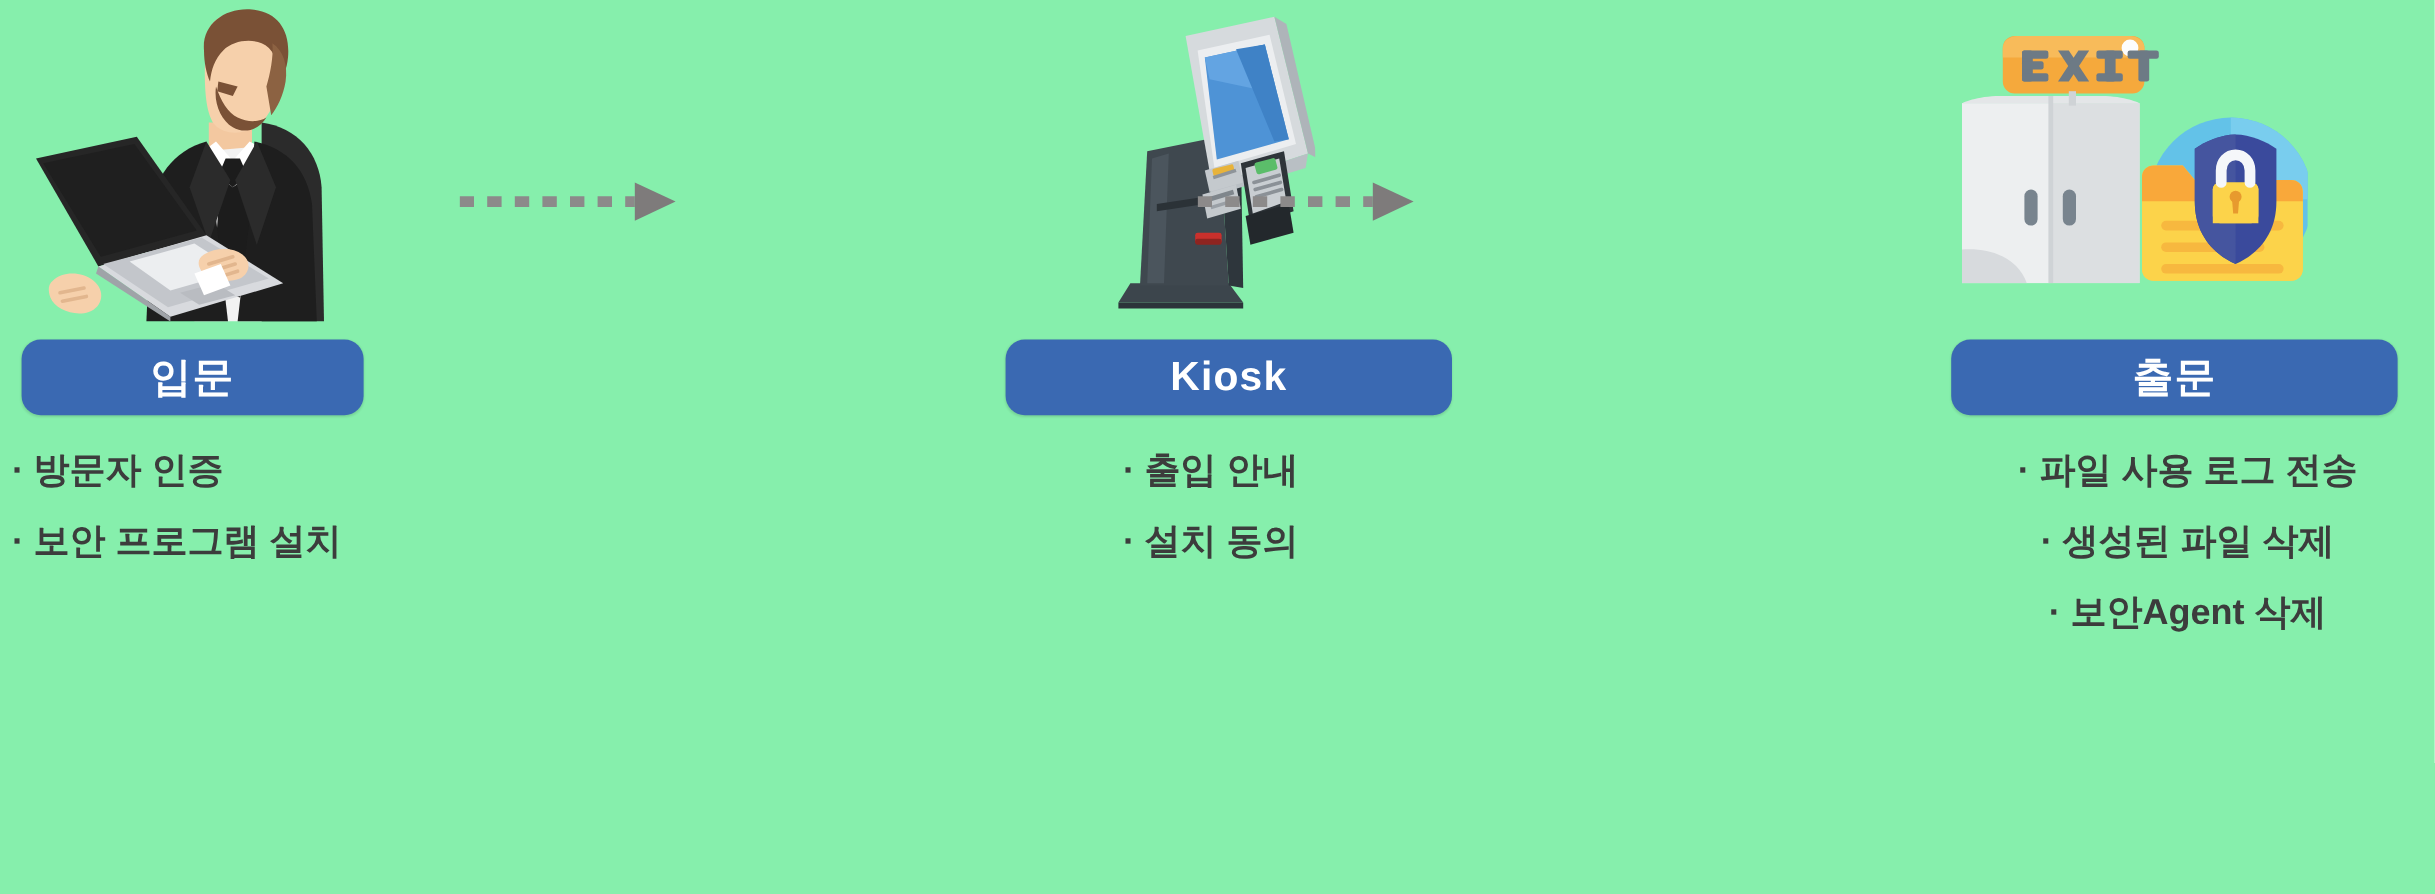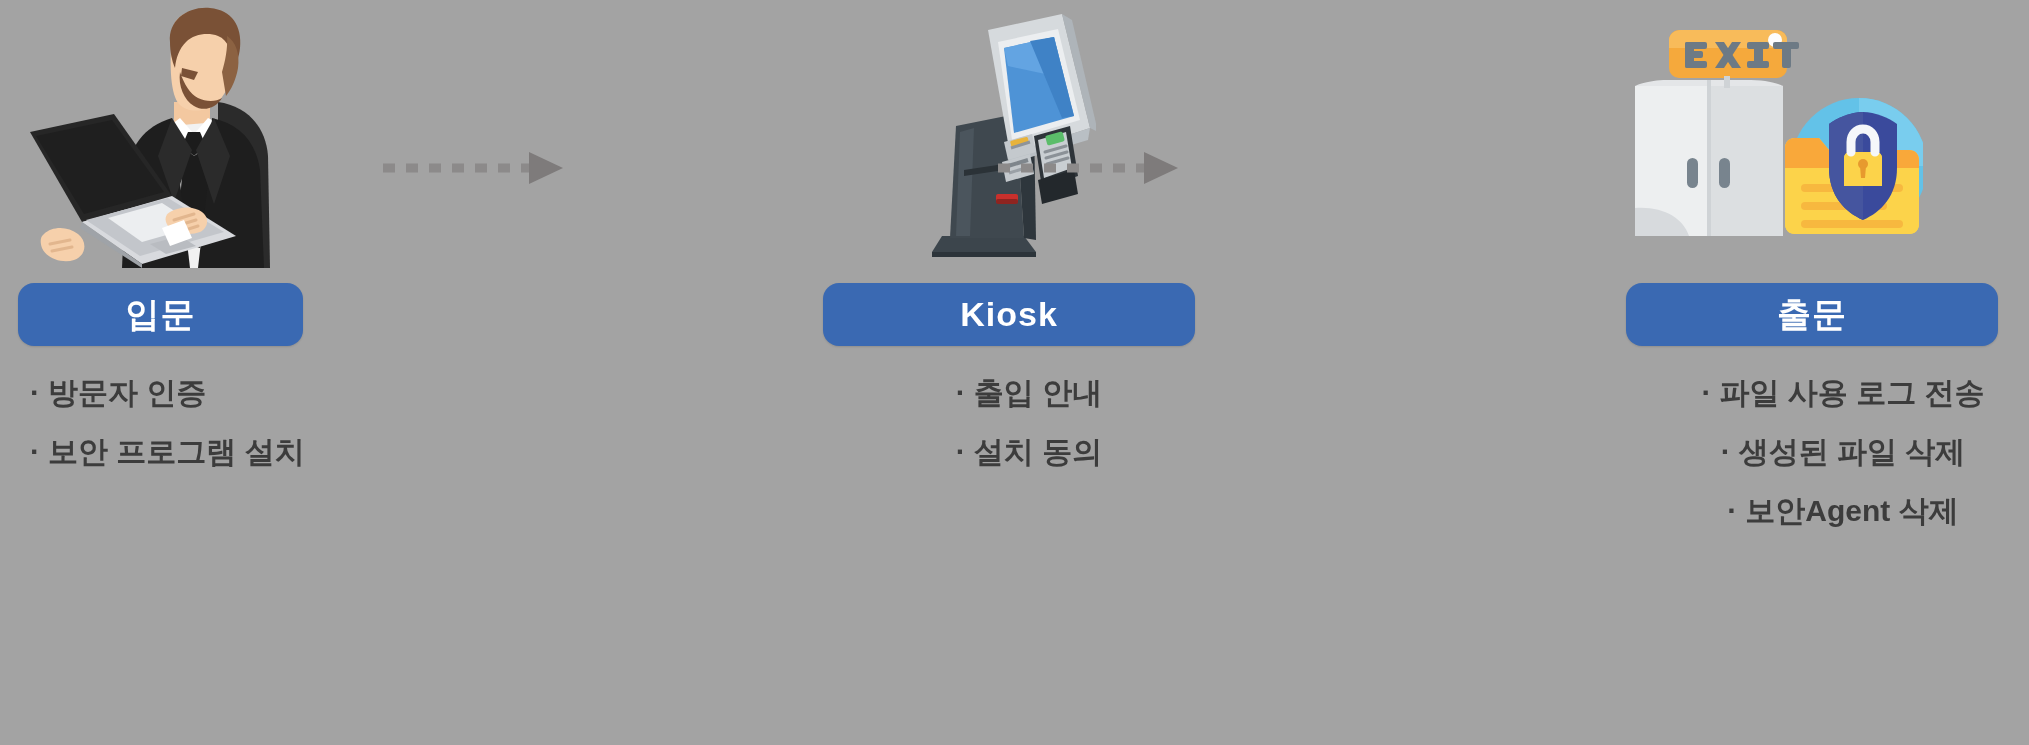--- a/index.html
+++ b/index.html
@@ -11,21 +11,21 @@
     width: 2029px;
     height: 745px;
     font-family: "Liberation Sans", "DejaVu Sans", sans-serif;
     overflow: hidden;
     position: relative;
   }
   .canvas {
     position: relative;
     width: 2029px;
     height: 745px;
-    background: #a3a3a3;
+    background: #86efac;
   }
 
   
   .col {
     position: absolute;
     top: 0;
     height: 745px;
   }
   .col-entry  { left: 0px;    width: 360px; }
   .col-kiosk  { left: 820px;  width: 380px; }
@@ -49,32 +49,31 @@
     color: #ffffff;
     display: flex;
     align-items: center;
     justify-content: center;
     font-size: 34px;
     font-weight: bold;
     letter-spacing: 1px;
     box-shadow: 0 1px 2px rgba(0,0,0,0.12);
   }
   .pill-entry { left: 18px;  width: 285px; }
-  .pill-kiosk { left: 3px;   width: 372px; }
+  .pill-kiosk { left: 18px;   width: 372px; }
   .pill-exit  { left: 3px;   width: 372px; }
 
   
   .bullets {
     position: absolute;
     top: 378px;
     font-size: 30px;
     font-weight: bold;
     color: #3c3c3c;
     line-height: 1.0;
-    margin-left: 20px;
   }
   .bullets-entry { left: 10px;  width: 350px; text-align: left; }
   .bullets-kiosk { left: 0px;   width: 378px; text-align: center; }
   .bullets-exit  { left: 0px;   width: 400px; text-align: center; }
 
   .bullet-row {
     display: block;
     margin-bottom: 29px;
     white-space: nowrap;
   }

